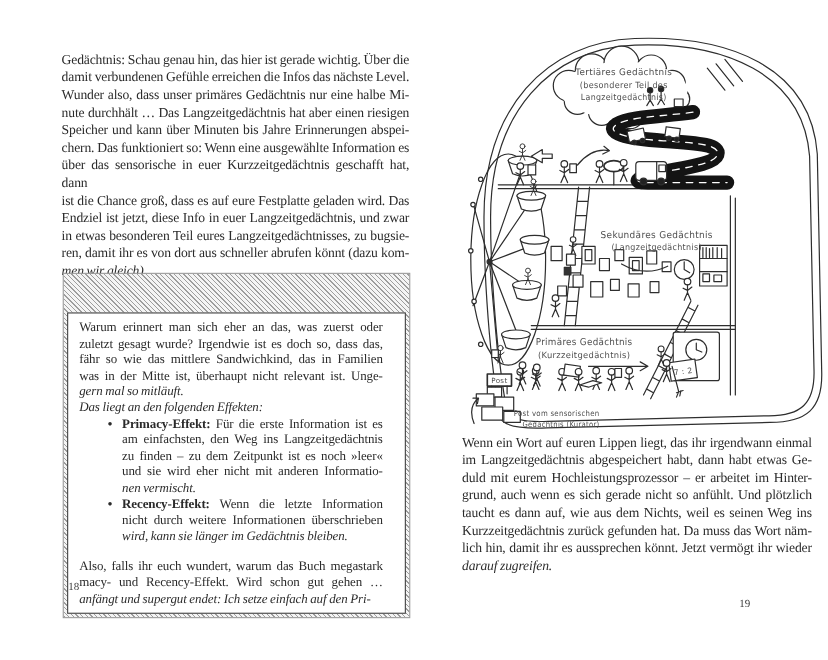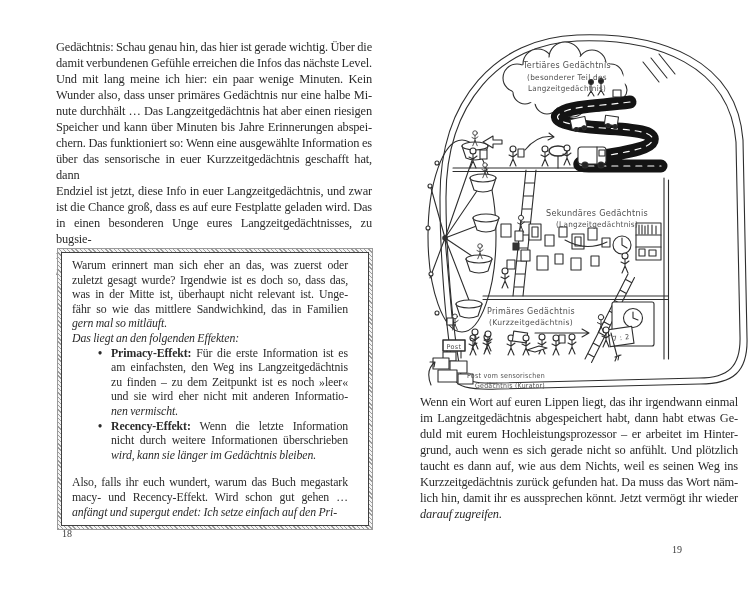--- a/index.html
+++ b/index.html
@@ -5,30 +5,30 @@
   html,body{margin:0;padding:0;background:#ffffff;}
   body{width:753px;height:600px;position:relative;overflow:hidden;
        font-family:"Liberation Serif", serif;color:#2b2b2b;}
 
   
   .bodytext{position:absolute;font-size:12.4px;line-height:16px;
             letter-spacing:-0.15px;word-spacing:-0.5px;}
   .tl{text-align:justify;text-align-last:justify;white-space:normal;}
   [data-bind-lines] .tl:last-child{text-align-last:left;font-style:italic;}
 
-  #left-body{left:56px;top:39px;width:316px;}
+  #left-body{left:56px;top:46px;width:316px;}
   #right-body{left:420px;top:394px;width:318px;}
 
   
   #info-box{position:absolute;left:57px;top:248px;width:316px;box-sizing:border-box;
             border:1px solid #9a9a9a;padding:3px;
             background:repeating-linear-gradient(45deg,#9d9d9d 0 1px,#f4f4f4 1px 3px);}
   #info-box-inner{background:#fff;border:1px solid #3f3f3f;
                   padding:5px 20px 6px 10px;
-                  font-size:11.8px;line-height:14.6px;letter-spacing:-0.1px;word-spacing:-0.4px;}
+                  font-size:11.8px;line-height:14.6px;letter-spacing:-0.1px;word-spacing:-0.4px;margin-top:32px;}
   .bullet{display:flex;margin-left:26px;}
   .bmark{width:13px;flex:none;font-weight:bold;}
   .blines{flex:1;min-width:0;}
   .gap-top{margin-top:13px;}
   b{font-weight:bold;}
 
   
   .pagenum{position:absolute;font-size:10px;color:#3c3c3c;}
   #pagenum-left{left:62px;top:528px;}
   #pagenum-right{left:672px;top:544px;}
@@ -38,40 +38,39 @@
   .lbl{font-family:"DejaVu Sans", sans-serif;fill:#4f4f4f;stroke:none;letter-spacing:0.3px;}
   .ink{stroke:#2e2e2e;fill:none;stroke-width:1.1;stroke-linecap:round;stroke-linejoin:round;}
 </style>
 </head>
 <body>
 
 <div>
   <div id="left-body" class="bodytext" data-bind-lines="left_page.body_lines">
       <div class="tl">Gedächtnis: Schau genau hin, das hier ist gerade wichtig. Über die</div>
       <div class="tl">damit verbundenen Gefühle erreichen die Infos das nächste Level.</div>
-      <div class="tl">Und mit lang meine ich hier: ein paar wenige Minuten. Kein</div>
       <div class="tl">Wunder also, dass unser primäres Gedächtnis nur eine halbe Mi-</div>
       <div class="tl">nute durchhält … Das Langzeitgedächtnis hat aber einen riesigen</div>
       <div class="tl">Speicher und kann über Minuten bis Jahre Erinnerungen abspei-</div>
       <div class="tl">chern. Das funktioniert so: Wenn eine ausgewählte Information es</div>
       <div class="tl">über das sensorische in euer Kurzzeitgedächtnis geschafft hat, dann</div>
+      <div class="tl">ist die Chance groß, dass es auf eure Festplatte geladen wird. Das</div>
       <div class="tl">Endziel ist jetzt, diese Info in euer Langzeitgedächtnis, und zwar</div>
-      <div class="tl">ist die Chance groß, dass es auf eure Festplatte geladen wird. Das</div>
-      <div class="tl">in einen besonderen Unge eures Langzeitgedächtnisses, zu bugsie-</div>
+      <div class="tl">in etwas besonderen Teil eures Langzeitgedächtnisses, zu bugsie-</div>
       <div class="tl">ren, damit ihr es von dort aus schneller abrufen könnt (dazu kom-</div>
       <div class="tl">men wir gleich).</div>
     </div>
 
   <div id="info-box">
     <div id="info-box-inner">
       <div data-bind-lines="left_page.info_box.para1_lines">
           <div class="tl">Warum erinnert man sich eher an das, was zuerst oder</div>
           <div class="tl">zuletzt gesagt wurde? Irgendwie ist es doch so, dass das,</div>
+          <div class="tl">fähr so wie das mittlere Sandwichkind, das in Familien</div>
           <div class="tl">was in der Mitte ist, überhaupt nicht relevant ist. Unge-</div>
-          <div class="tl">fähr so wie das mittlere Sandwichkind, das in Familien</div>
           <div class="tl">gern mal so mitläuft.</div>
         </div>
       <div data-bind-lines="left_page.info_box.intro_lines">
           <div class="tl">Das liegt an den folgenden Effekten:</div>
         </div>
       <div class="bullet">
         <span class="bmark" data-bind="left_page.info_box.bullet_char">•</span>
         <span class="blines" data-bind-lines="left_page.info_box.bullets.0.lines">
             <div class="tl"><b>Primacy-Effekt:</b> Für die erste Information ist es</div>
             <div class="tl">am einfachsten, den Weg ins Langzeitgedächtnis</div>

